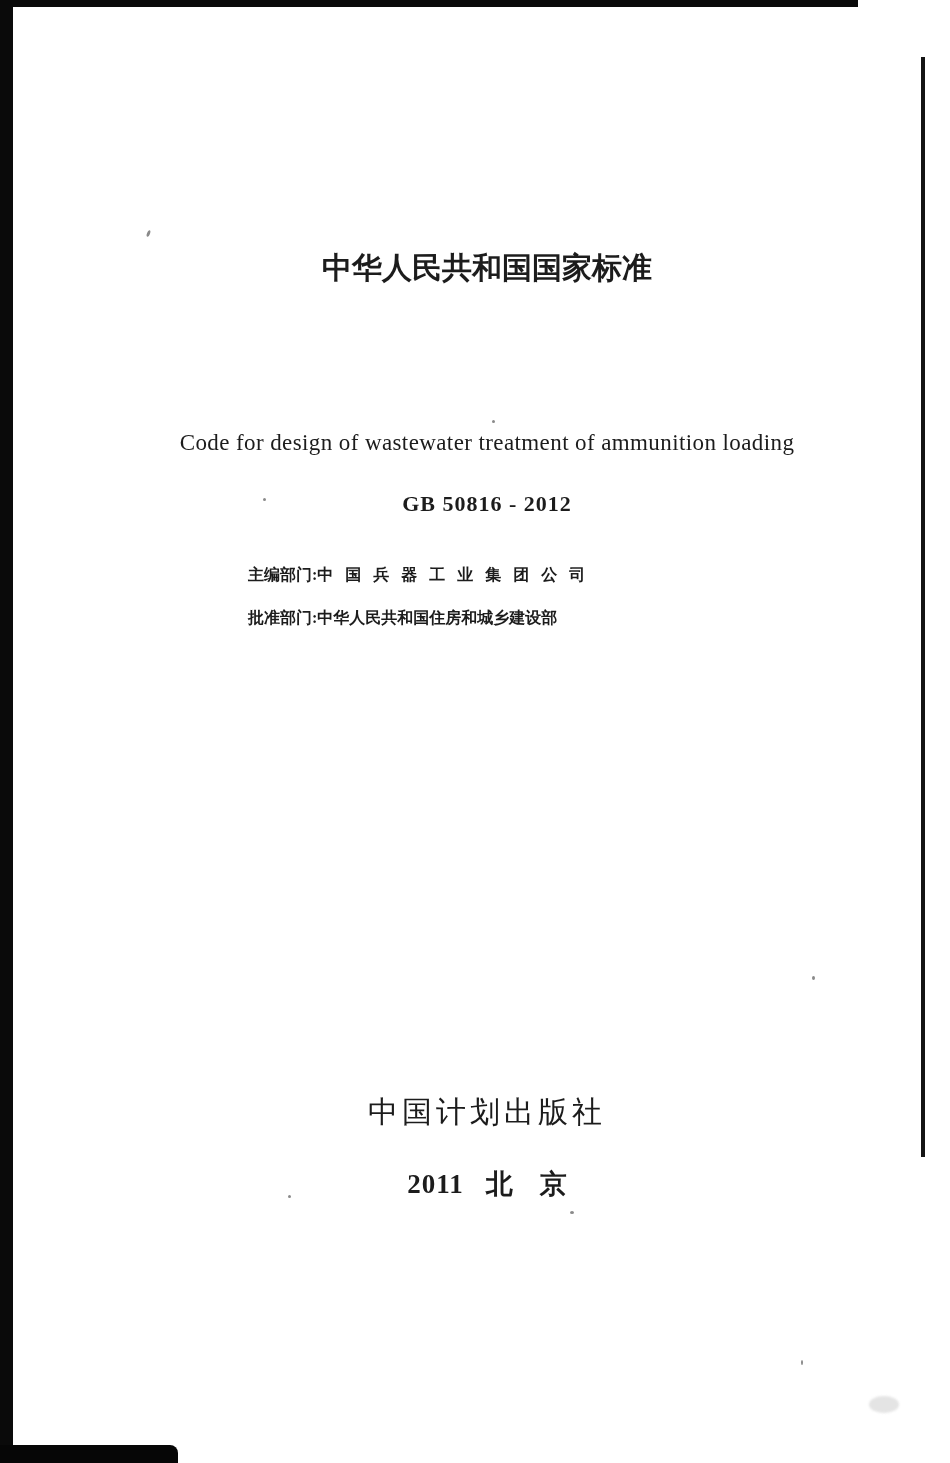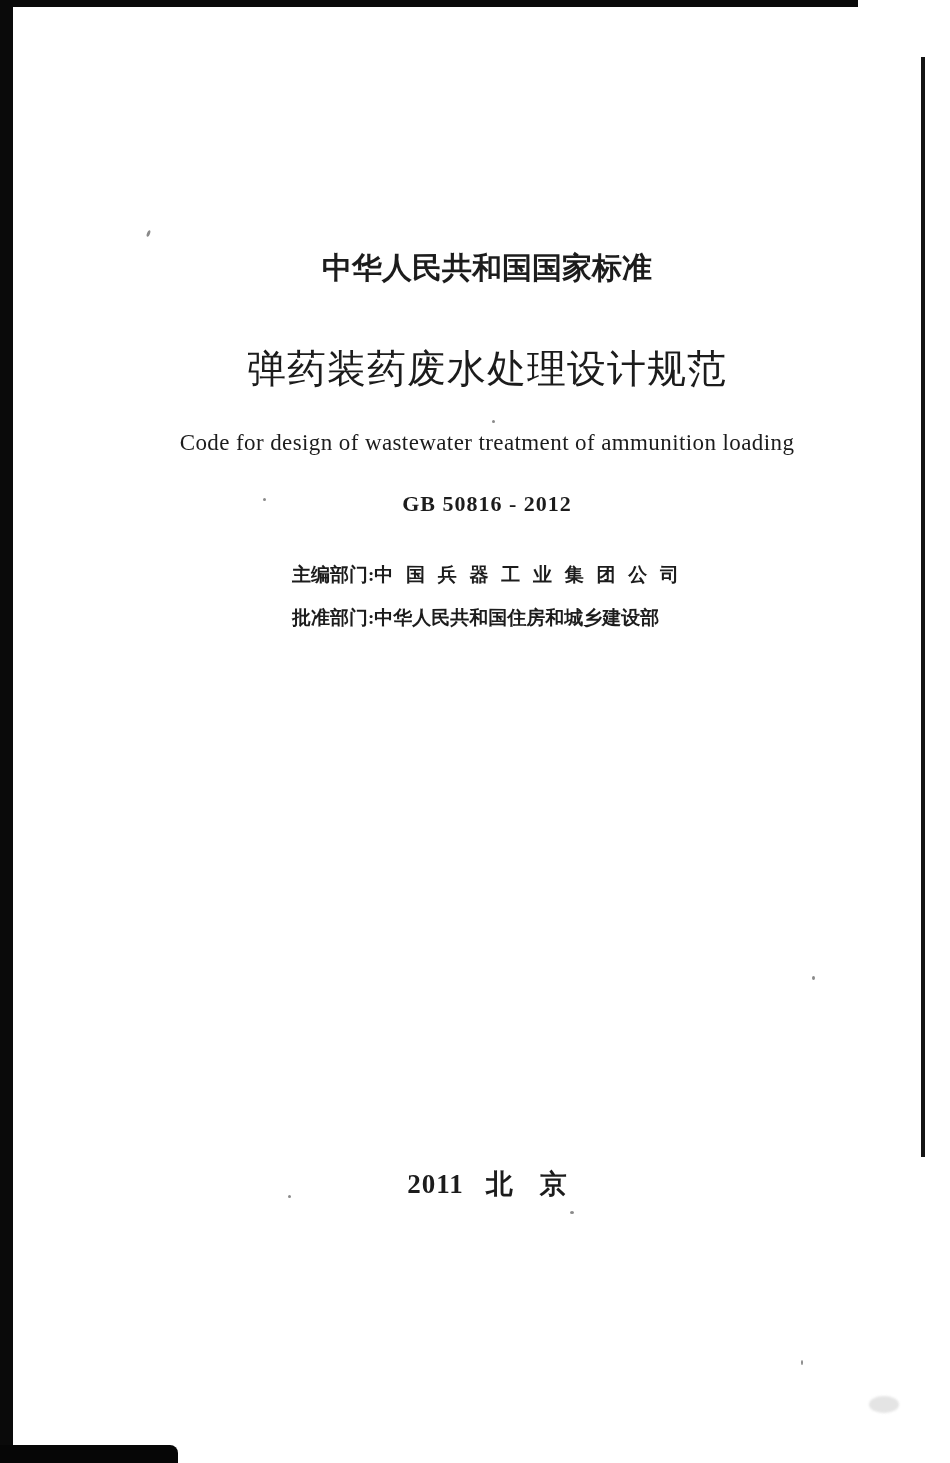--- a/index.html
+++ b/index.html
@@ -71,24 +71,23 @@
     letter-spacing:0.4px;
   }
   .std-number{
     position:absolute;left:0;width:100%;top:493px;
     font-size:22px;line-height:1;font-weight:700;
     letter-spacing:1px;
   }
   .meta-block{
     position:absolute;left:224px;top:553px;
     text-align:left;
-    font-size:19px;font-weight:700;line-height:43px;
+    font-size:16px;font-weight:700;line-height:43px;
     word-spacing:8px;
     white-space:nowrap;
-    margin-left:44px;
   }
   .publisher{
     position:absolute;left:0;width:100%;top:1097px;
     font-size:30px;line-height:1;font-weight:400;
     letter-spacing:4px;
   }
   .imprint{
     position:absolute;left:0;width:100%;top:1171px;
     font-size:27px;line-height:1;
     display:flex;justify-content:center;align-items:flex-end;
@@ -112,31 +111,31 @@
   <div class="speck s4"></div>
   <div class="speck s5"></div>
   <div class="speck s6"></div>
   <div class="speck s7"></div>
   <div class="smudge"></div>
 
   <div class="content">
 
     <div class="std-label">中华人民共和国国家标准</div>
 
-    <div class="title-zh">弹药装药废水处理设计规范</div>
 
     <div class="title-en">Code for design of wastewater treatment of ammunition loading</div>
 
     <div class="std-number">GB 50816 - 2012</div>
 
     <div class="meta-block">
       <div>主编部门:中 国 兵 器 工 业 集 团 公 司</div>
       <div>批准部门:中华人民共和国住房和城乡建设部</div>
     </div>
 
+    <div class="publisher">中国计划出版社</div>
 
     <div class="imprint">
       <span class="year">2011</span>
       <span class="city-a">北</span>
       <span class="city-b">京</span>
     </div>
 
   </div>
 </div>
 

